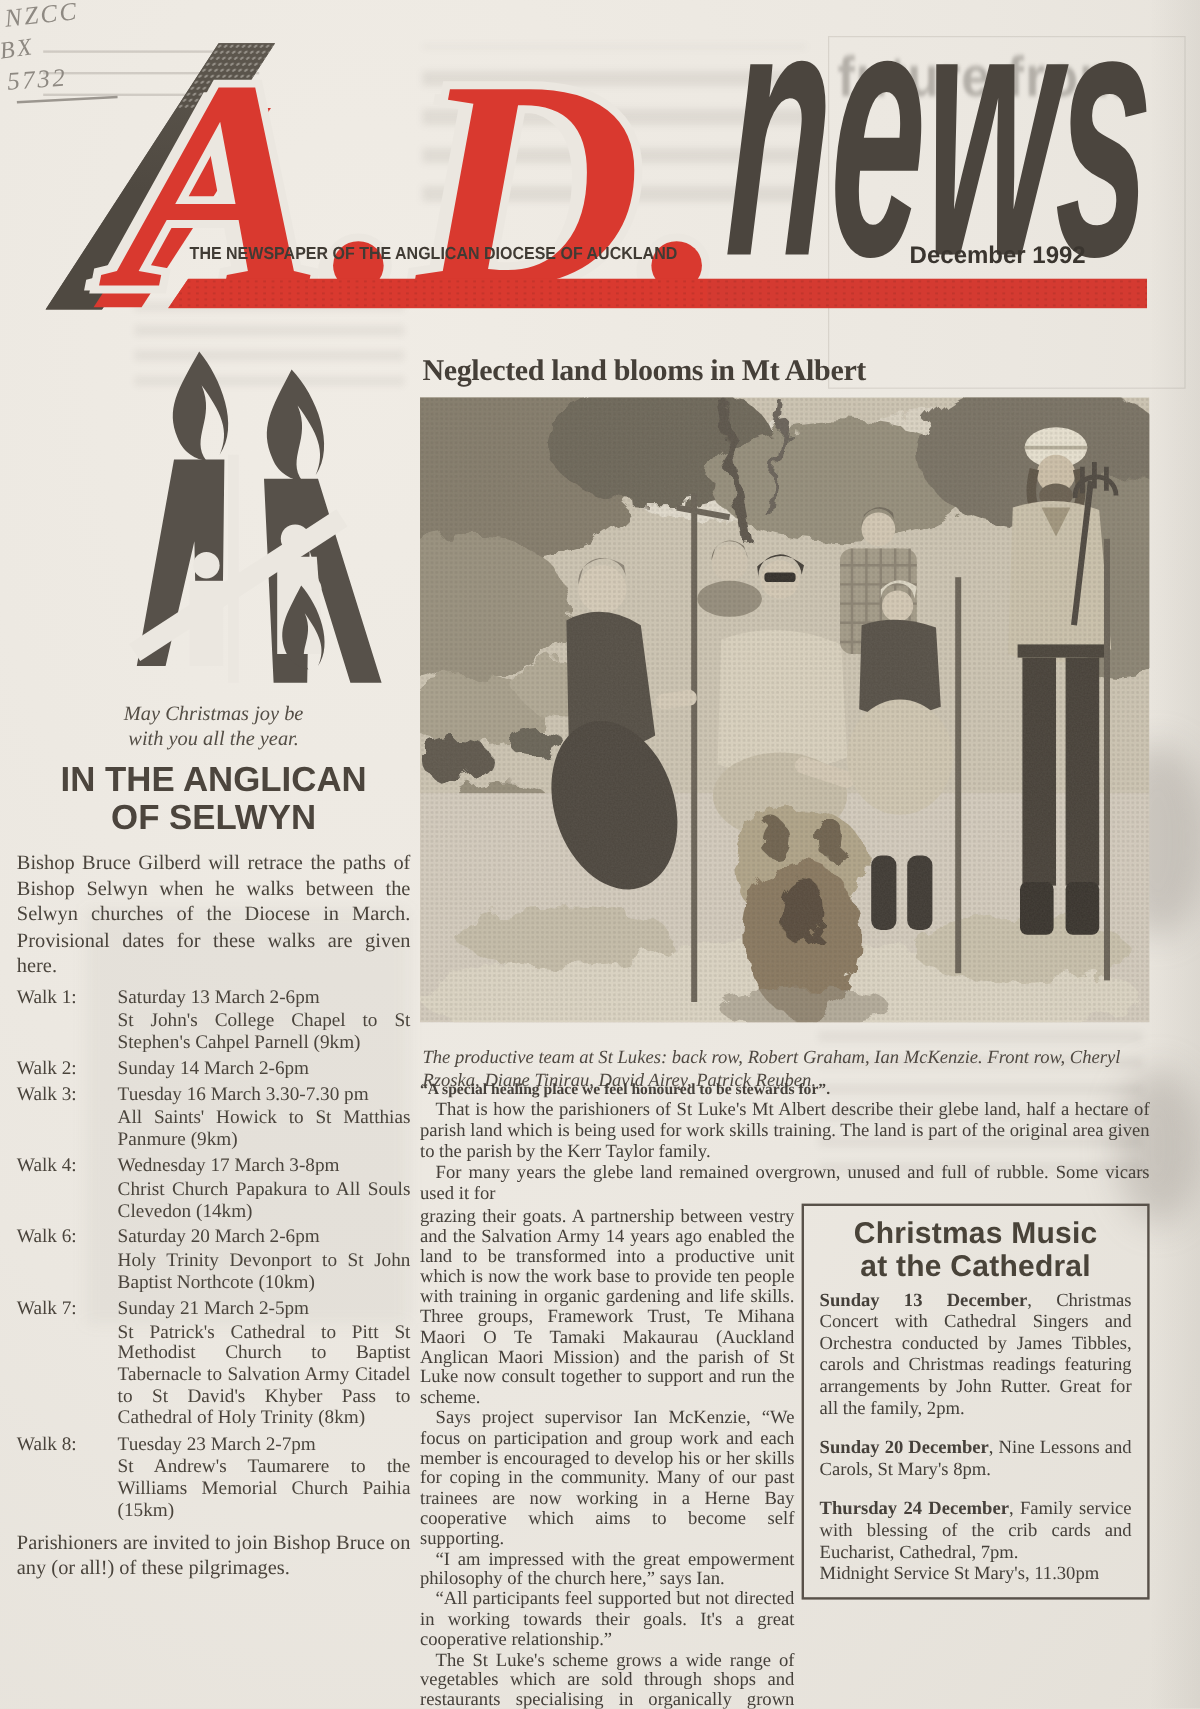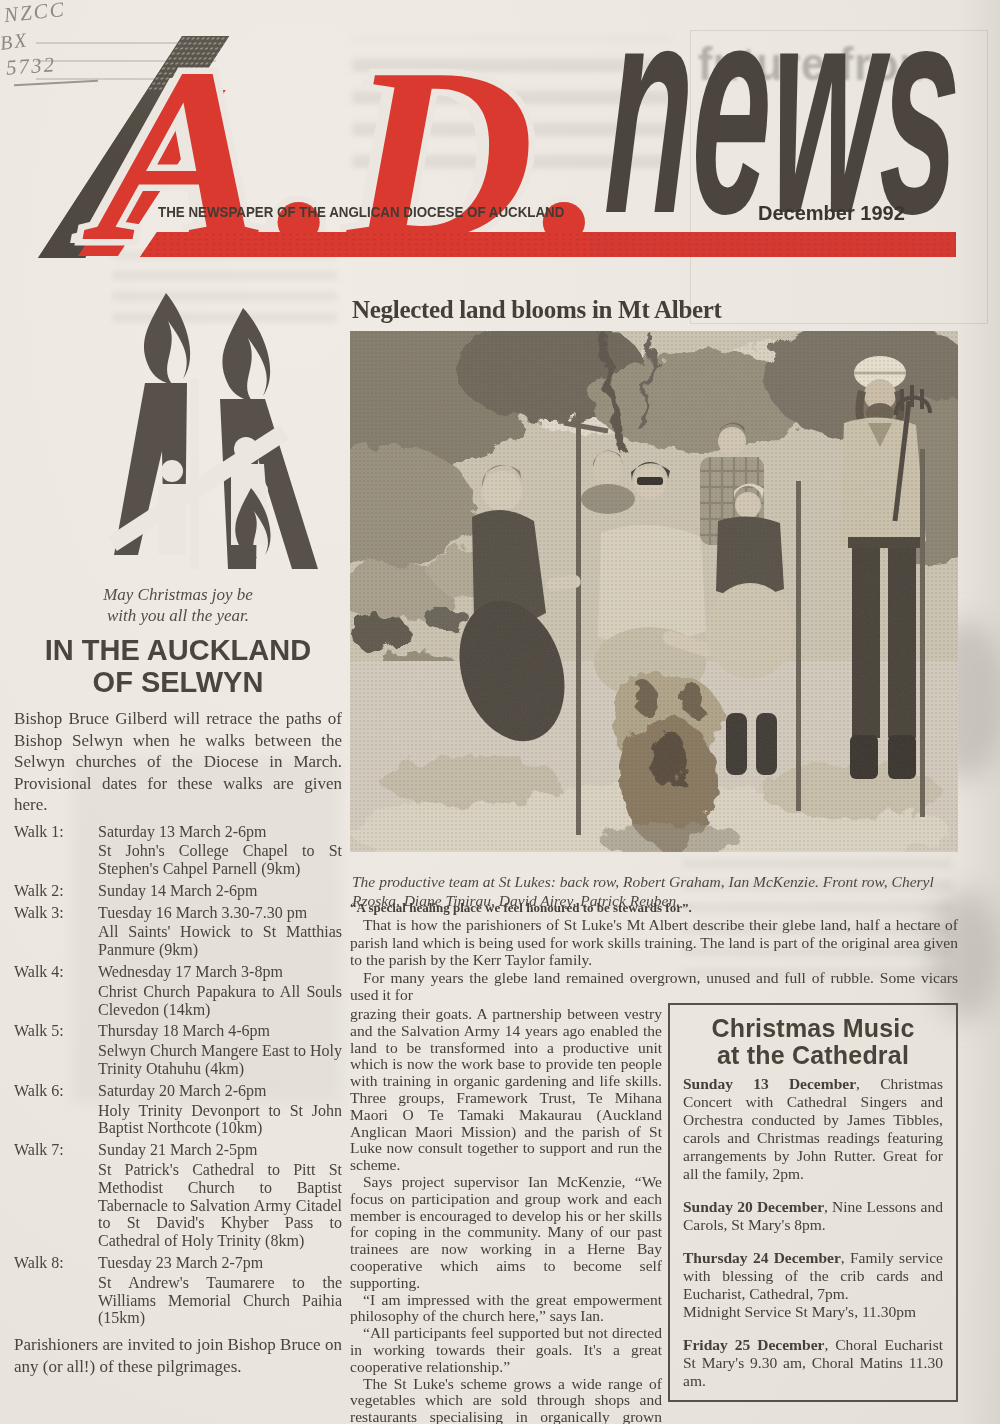--- a/index.html
+++ b/index.html
@@ -157,21 +157,21 @@
     </g>
     <path fill="#57514a" d="M163,205 C150,230 143,242 150,260 C154,270 163,274 169,275 C158,260 175,249 166,228 C178,245 184,257 177,272 C190,254 178,222 163,205 Z"></path>
   </svg>
 
   <div class="leftcol">
     <div class="graphic-caption">
       <div>May Christmas joy be</div>
       <div>with you all the year.</div>
     </div>
     <div class="ftsteps-h">
-      <div>IN THE AUCKLAND</div>
+      <div>IN THE ANGLICAN</div>
       <div>OF SELWYN</div>
     </div>
     <p class="intro">Bishop Bruce Gilberd will retrace the paths of Bishop Selwyn when he walks between the Selwyn churches of the Diocese in March. Provisional dates for these walks are given here.</p>
     <div class="walks">
       <div class="walk">
         <span class="walk-label">Walk 1:</span>
         <span class="walk-date">Saturday 13 March 2-6pm</span>
         <span class="walk-route">St John's College Chapel to St Stephen's Cahpel Parnell (9km)</span>
       </div>
       <div class="walk">
@@ -180,25 +180,20 @@
       </div>
       <div class="walk">
         <span class="walk-label">Walk 3:</span>
         <span class="walk-date">Tuesday 16 March 3.30-7.30 pm</span>
         <span class="walk-route">All Saints' Howick to St Matthias Panmure (9km)</span>
       </div>
       <div class="walk">
         <span class="walk-label">Walk 4:</span>
         <span class="walk-date">Wednesday 17 March 3-8pm</span>
         <span class="walk-route">Christ Church Papakura to All Souls Clevedon (14km)</span>
-      </div>
-      <div class="walk">
-        <span class="walk-label">Walk 5:</span>
-        <span class="walk-date">Thursday 18 March 4-6pm</span>
-        <span class="walk-route">Selwyn Church Mangere East to Holy Trinity Otahuhu (4km)</span>
       </div>
       <div class="walk">
         <span class="walk-label">Walk 6:</span>
         <span class="walk-date">Saturday 20 March 2-6pm</span>
         <span class="walk-route">Holy Trinity Devonport to St John Baptist Northcote (10km)</span>
       </div>
       <div class="walk">
         <span class="walk-label">Walk 7:</span>
         <span class="walk-date">Sunday 21 March 2-5pm</span>
         <span class="walk-route">St Patrick's Cathedral to Pitt St Methodist Church to Baptist Tabernacle to Salvation Army Citadel to St David's Khyber Pass to Cathedral of Holy Trinity (8km)</span>
@@ -342,19 +337,16 @@
       <p class="event">
         <b>Sunday 13 December</b><span>, Christmas Concert with Cathedral Singers and Orchestra conducted by James Tibbles, carols and Christmas readings featuring arrangements by John Rutter. Great for all the family, 2pm.</span>
       </p>
       <p class="event">
         <b>Sunday 20 December</b><span>, Nine Lessons and Carols, St Mary's 8pm.</span>
       </p>
       <p class="event">
         <b>Thursday 24 December</b><span>, Family service with blessing of the crib cards and Eucharist, Cathedral, 7pm.</span>
         <span class="extra" style="display:block">Midnight Service St Mary's, 11.30pm</span>
       </p>
-      <p class="event">
-        <b>Friday 25 December</b><span>, Choral Eucharist St Mary's 9.30 am, Choral Matins 11.30 am.</span>
-      </p>
     </div>
   </div>
 
 </div>
 
 </body></html>

